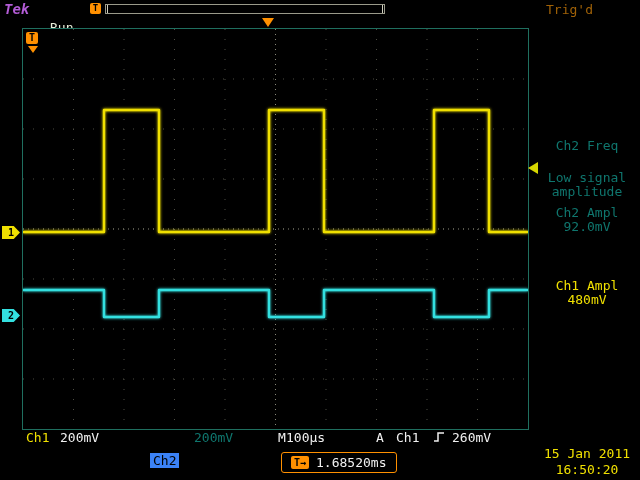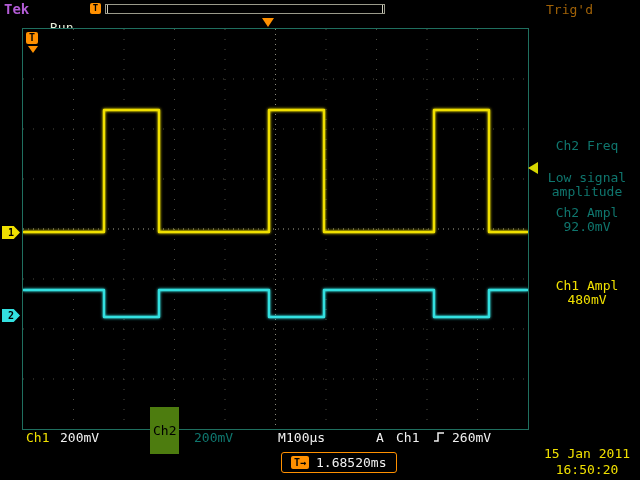--- a/index.html
+++ b/index.html
@@ -2,21 +2,21 @@
 <html><head>
 <meta charset="utf-8">
 <style>
   html,body{margin:0;padding:0;background:#000;}
   .scope{
     position:relative;width:640px;height:480px;background:#000;overflow:hidden;
     font-family:"DejaVu Sans Mono","Liberation Mono",monospace;font-size:13px;color:#e8e8e8;
   }
   .abs{position:absolute;}
   
-  .tek-logo{left:4px;top:1px;color:#b35cd6;font-weight:bold;font-size:14px;}
+  .tek-logo{left:4px;top:1px;color:#b35cd6;font-weight:bold;font-style:italic;font-size:14px;}
   .run-status{left:38px;top:20px;color:#e8ecd8;margin-left:12px;}
   .trigd{left:546px;top:2px;color:#a16207;}
   .mini-t{left:90px;top:3px;width:11px;height:11px;background:#ff9000;color:#000;
     font-size:9px;font-weight:bold;line-height:11px;text-align:center;border-radius:2px;}
   .record-bar{left:105px;top:4px;width:278px;height:8px;border:1px solid #9a9a8a;background:#000;}
   .record-tick{position:absolute;top:0;width:1px;height:8px;background:#cfcfbf;}
   
   .graticule{left:22px;top:28px;width:505px;height:400px;border:1px solid #1f6f5f;background:#000;}
   
   .trig-pos-arrow{left:262px;top:18px;width:0;height:0;border-left:6px solid transparent;
@@ -29,21 +29,21 @@
     line-height:13px;text-align:center;clip-path:polygon(0 0,65% 0,100% 50%,65% 100%,0 100%);}
   .ch1-tag{top:226px;background:#f0e000;}
   .ch2-tag{top:309px;background:#33e0e0;}
   .trig-level-arrow{left:528px;top:162px;width:0;height:0;border-top:6px solid transparent;
     border-bottom:6px solid transparent;border-right:10px solid #d6d600;}
   
   .rp{left:536px;width:102px;text-align:center;white-space:nowrap;}
   .cyan{color:#0f766e;} .yellow{color:#f0e000;} .white{color:#f0f0f0;}
   
   .sb{top:430px;white-space:nowrap;}
-  .ch2-box{top:407px;background:#4d7c0f;color:#000;padding:16px 3px;}
+  .ch2-box{top:453px;background:#3b82f6;color:#000;padding:0 3px;}
   .slope-icon{top:431px;}
   
   .trig-time-box{left:281px;top:452px;height:19px;border:1px solid #ff9000;border-radius:3px;
     display:flex;align-items:center;gap:7px;padding:0 9px;}
   .trig-time-icon{background:#ff9000;color:#000;font-size:10px;font-weight:bold;
     padding:0 3px;border-radius:2px;line-height:13px;}
   .datetime{left:536px;top:446px;width:102px;text-align:center;color:#f0e000;line-height:16px;}
 </style>
 </head>
 <body>

